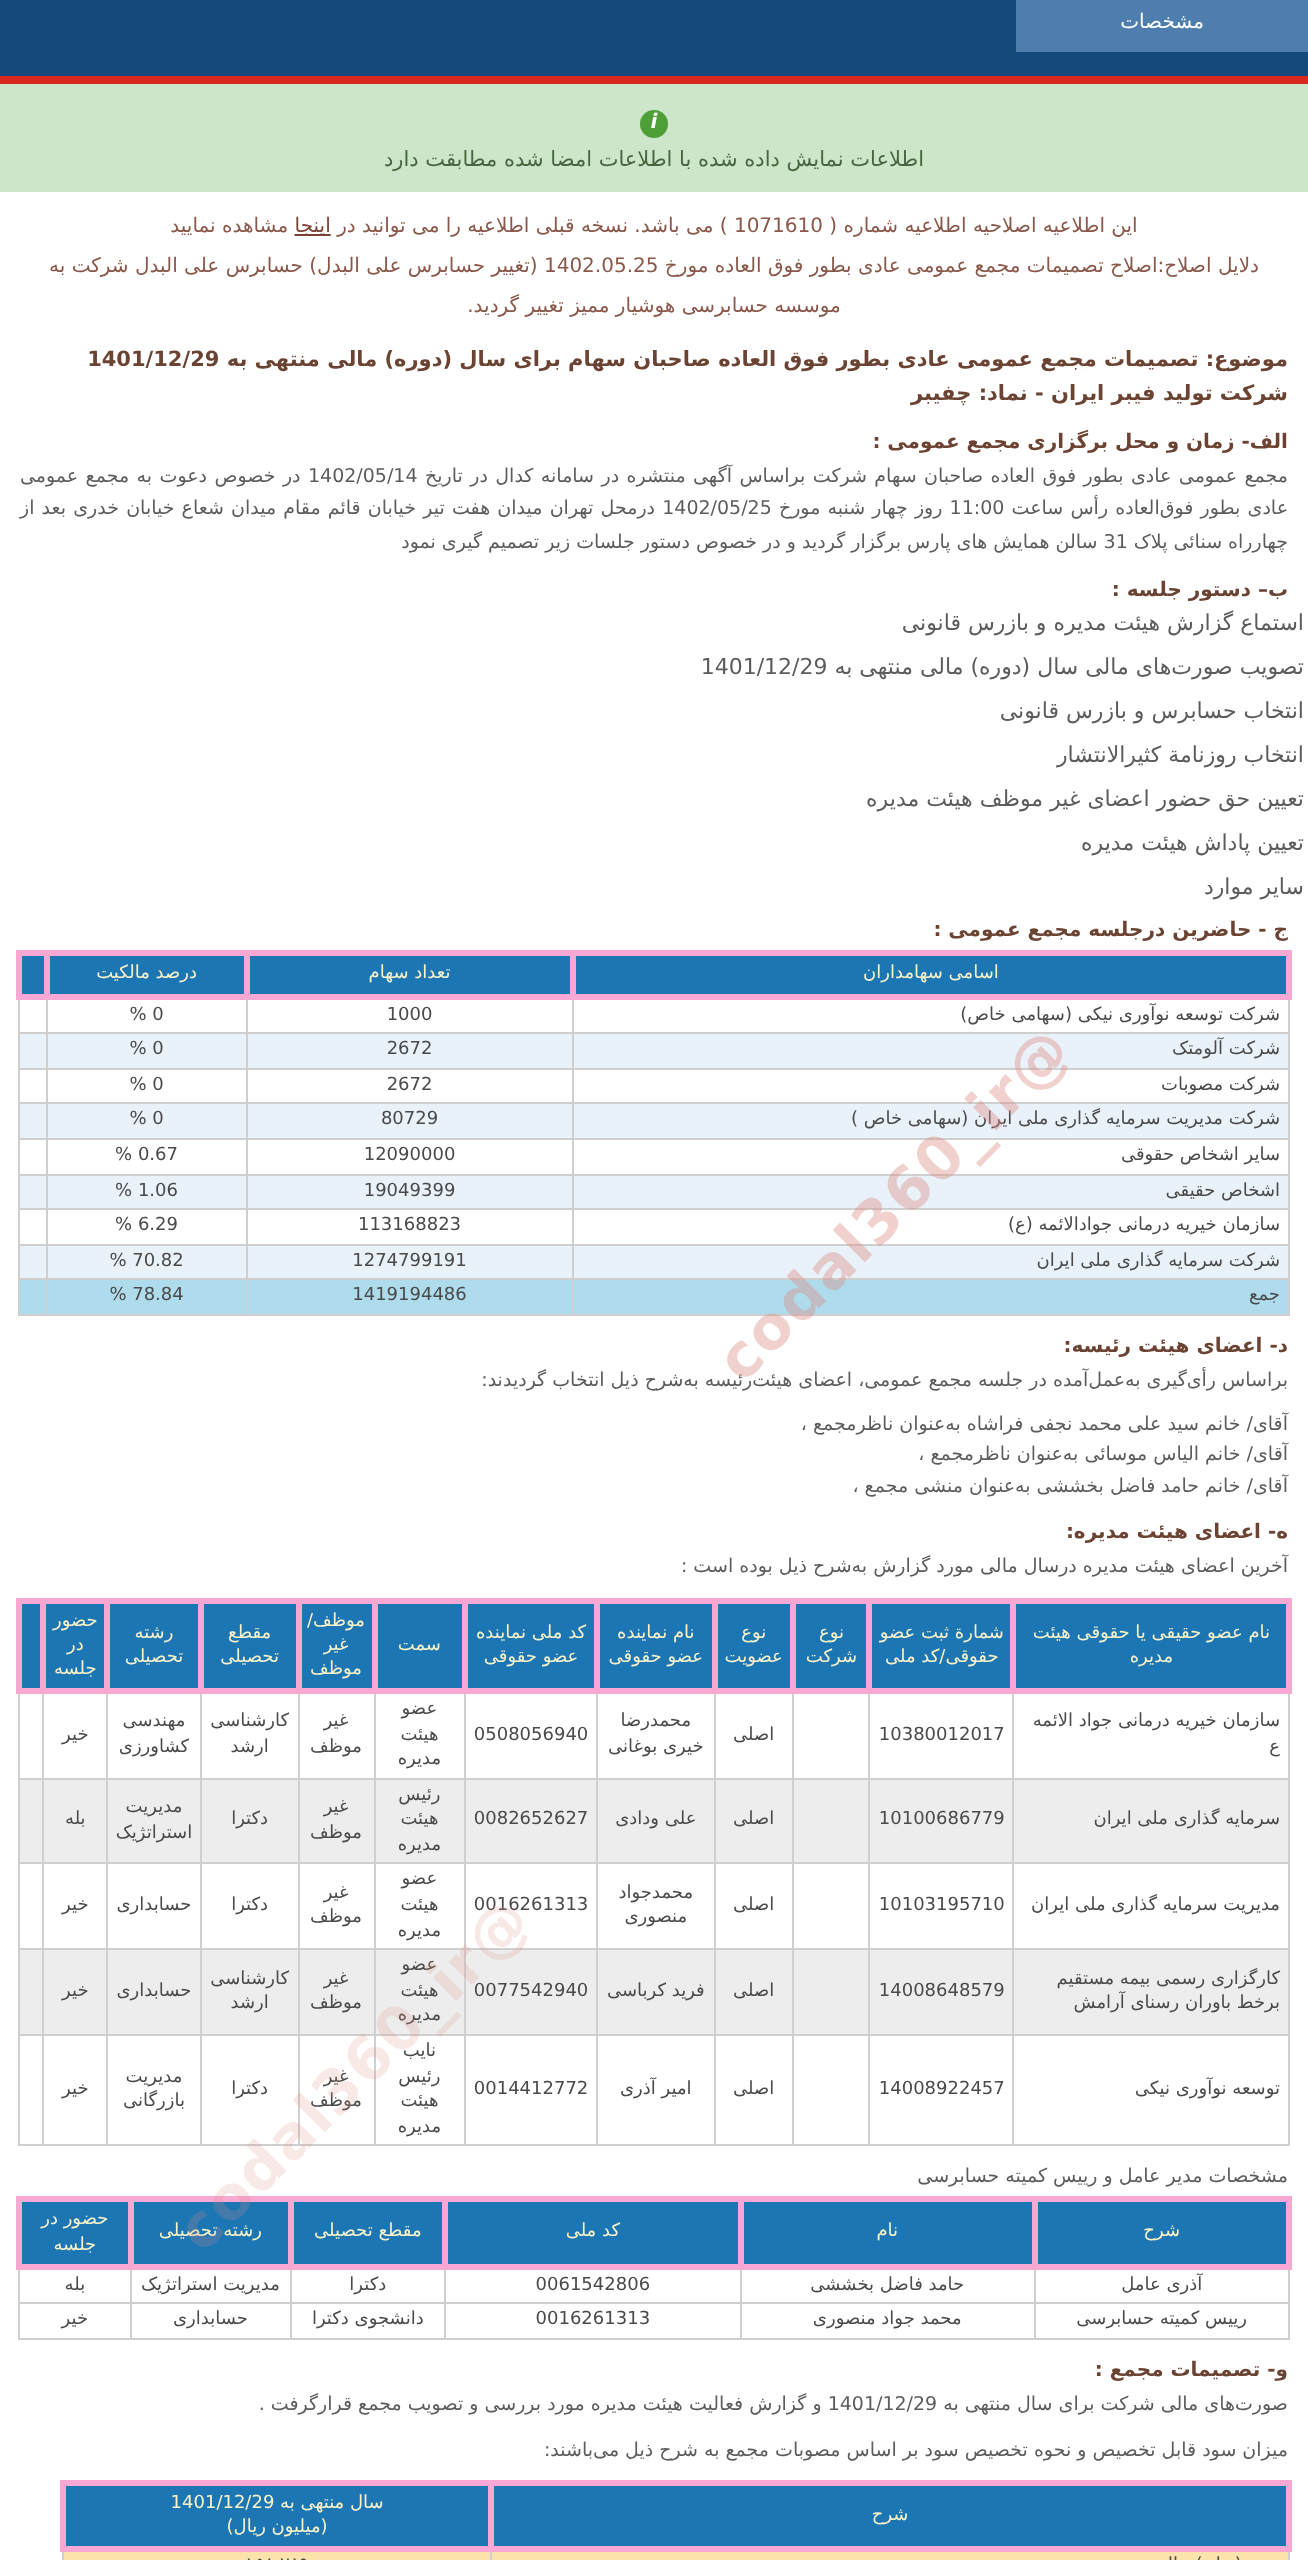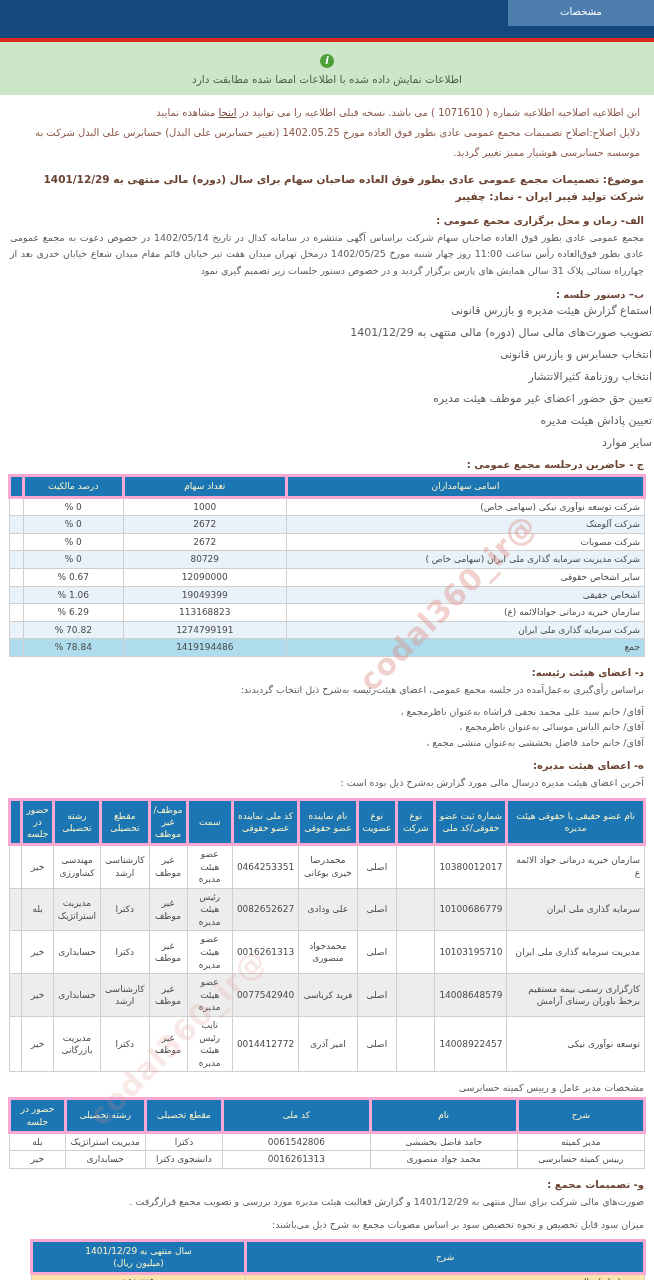--- a/index.html
+++ b/index.html
@@ -24,21 +24,21 @@
   .redline { height:4px; background:#da281e; }
   
   .alert { background:#cde5c8; text-align:center; padding:7px 0 10px; }
   .alert .info-icon {
     display:inline-block; width:14px; height:14px; border-radius:50%;
     background:#4f9f38; color:#fff; font-size:10px; line-height:14px;
     font-weight:bold; font-style:italic;
   }
   .alert .msg { display:block; margin-top:5px; color:#46663f; font-size:10.5px; }
   
-  .amendment { color:#8a584a; font-size:10px; line-height:2.0; margin:8px 14px 4px; }
+  .amendment { text-align:center; color:#8a584a; font-size:10px; line-height:2.0; margin:8px 14px 4px; }
   .amendment a { color:#7a4334; text-decoration:underline; cursor:pointer; }
   
   .subject { font-weight:bold; color:#6b4332; font-size:10.5px; margin:8px 10px 10px; line-height:1.6; }
   .sec-title { font-weight:bold; color:#6b4332; font-size:10px; margin:10px 10px 4px; }
   .body-text { color:#5c5c5c; font-size:9.5px; line-height:1.75; margin:0 10px 6px; text-align:justify; }
   .line-list div { color:#5c5c5c; font-size:11px; margin:0 2px 9px; }
   .tight-list div { color:#5c5c5c; font-size:9.5px; margin:0 10px 2px; line-height:1.45; }
   
   table { border-collapse:collapse; font-size:9px; margin:4px 8px 10px; width:638px; }
   th {
@@ -236,21 +236,21 @@
     </tr>
   </thead>
   <tbody>
 
       <tr>
         <td class="txt">سازمان خیریه درمانی جواد الائمه ع</td>
         <td>10380012017</td>
         <td></td>
         <td>اصلی</td>
         <td>محمدرضا خیری بوغانی</td>
-        <td>0464253351</td>
+        <td>0508056940</td>
         <td>عضو هیئت مدیره</td>
         <td>غیر موظف</td>
         <td>کارشناسی ارشد</td>
         <td>مهندسی کشاورزی</td>
         <td>خیر</td>
         <td></td>
       </tr>
 
       <tr>
         <td class="txt">سرمایه گذاری ملی ایران</td>
@@ -330,21 +330,21 @@
       <th>نام</th>
       <th>کد ملی</th>
       <th>مقطع تحصیلی</th>
       <th>رشته تحصیلی</th>
       <th>حضور در جلسه</th>
     </tr>
   </thead>
   <tbody>
 
       <tr>
-        <td>مدیر کمیته</td>
+        <td>آذری عامل</td>
         <td>حامد فاضل بخششی</td>
         <td>0061542806</td>
         <td>دکترا</td>
         <td>مدیریت استراتژیک</td>
         <td>بله</td>
       </tr>
 
       <tr>
         <td>رییس کمیته حسابرسی</td>
         <td>محمد جواد منصوری</td>

